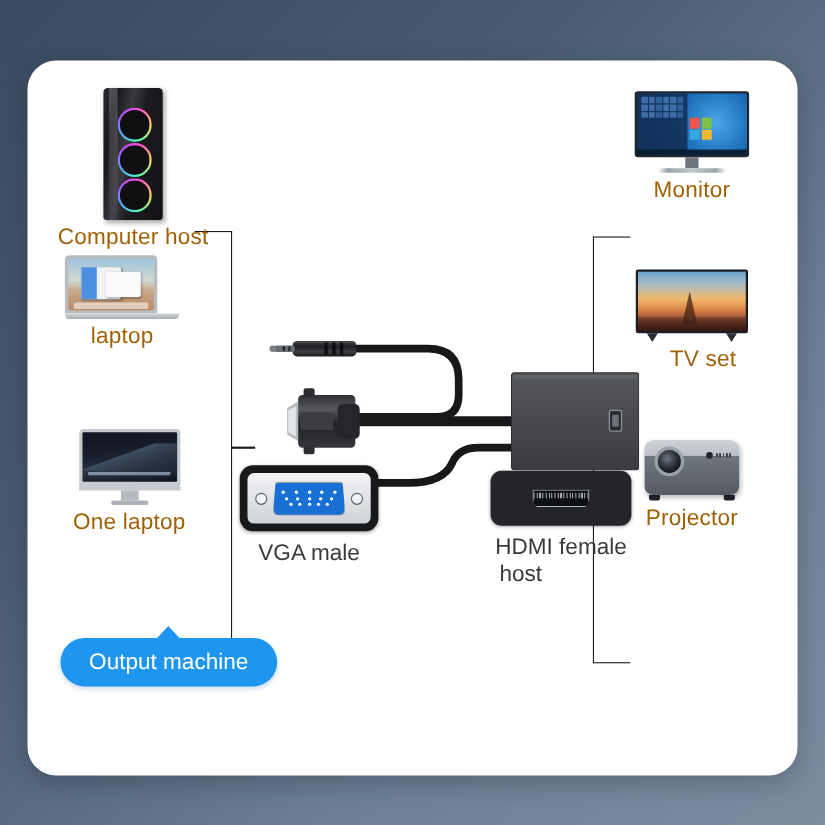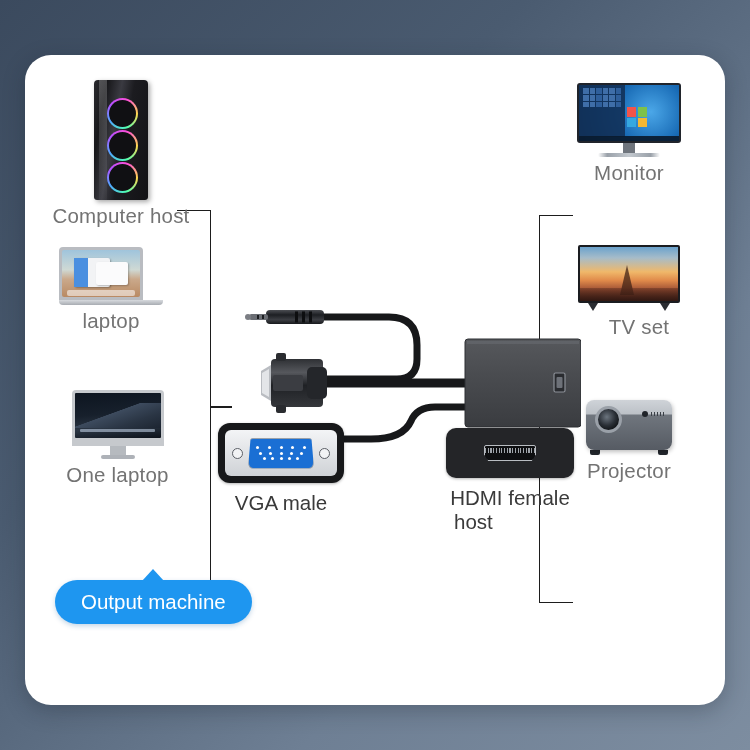--- a/index.html
+++ b/index.html
@@ -32,21 +32,21 @@
     overflow: hidden;
   }
 
   
   .device {
     position: absolute;
     text-align: center;
   }
   .device .caption {
     font-size: 20.5px;
-    color: #737373;
+    color: #a16207;
     letter-spacing: 0.2px;
     white-space: nowrap;
     margin-top: 4px;
   }
   .art {
     position: relative;
     margin: 0 auto;
   }
 
   
@@ -487,21 +487,21 @@
       <div class="art" style="width:54px;">
         <div class="tower">
           <div class="fan f1"></div>
           <div class="fan f2"></div>
           <div class="fan f3"></div>
         </div>
       </div>
       <div class="caption">Computer host</div>
     </div>
 
-    <div class="device" style="left:6px; top:192px; width:160px;">
+    <div class="device" style="left:6px; top:177px; width:160px;">
       <div class="art" style="width:104px;">
         <div class="laptop-lid">
           <div class="laptop-screen">
             <div class="mac-win"></div>
             <div class="mac-win2"></div>
             <div class="mac-dock"></div>
           </div>
         </div>
         <div class="laptop-base"></div>
       </div>

